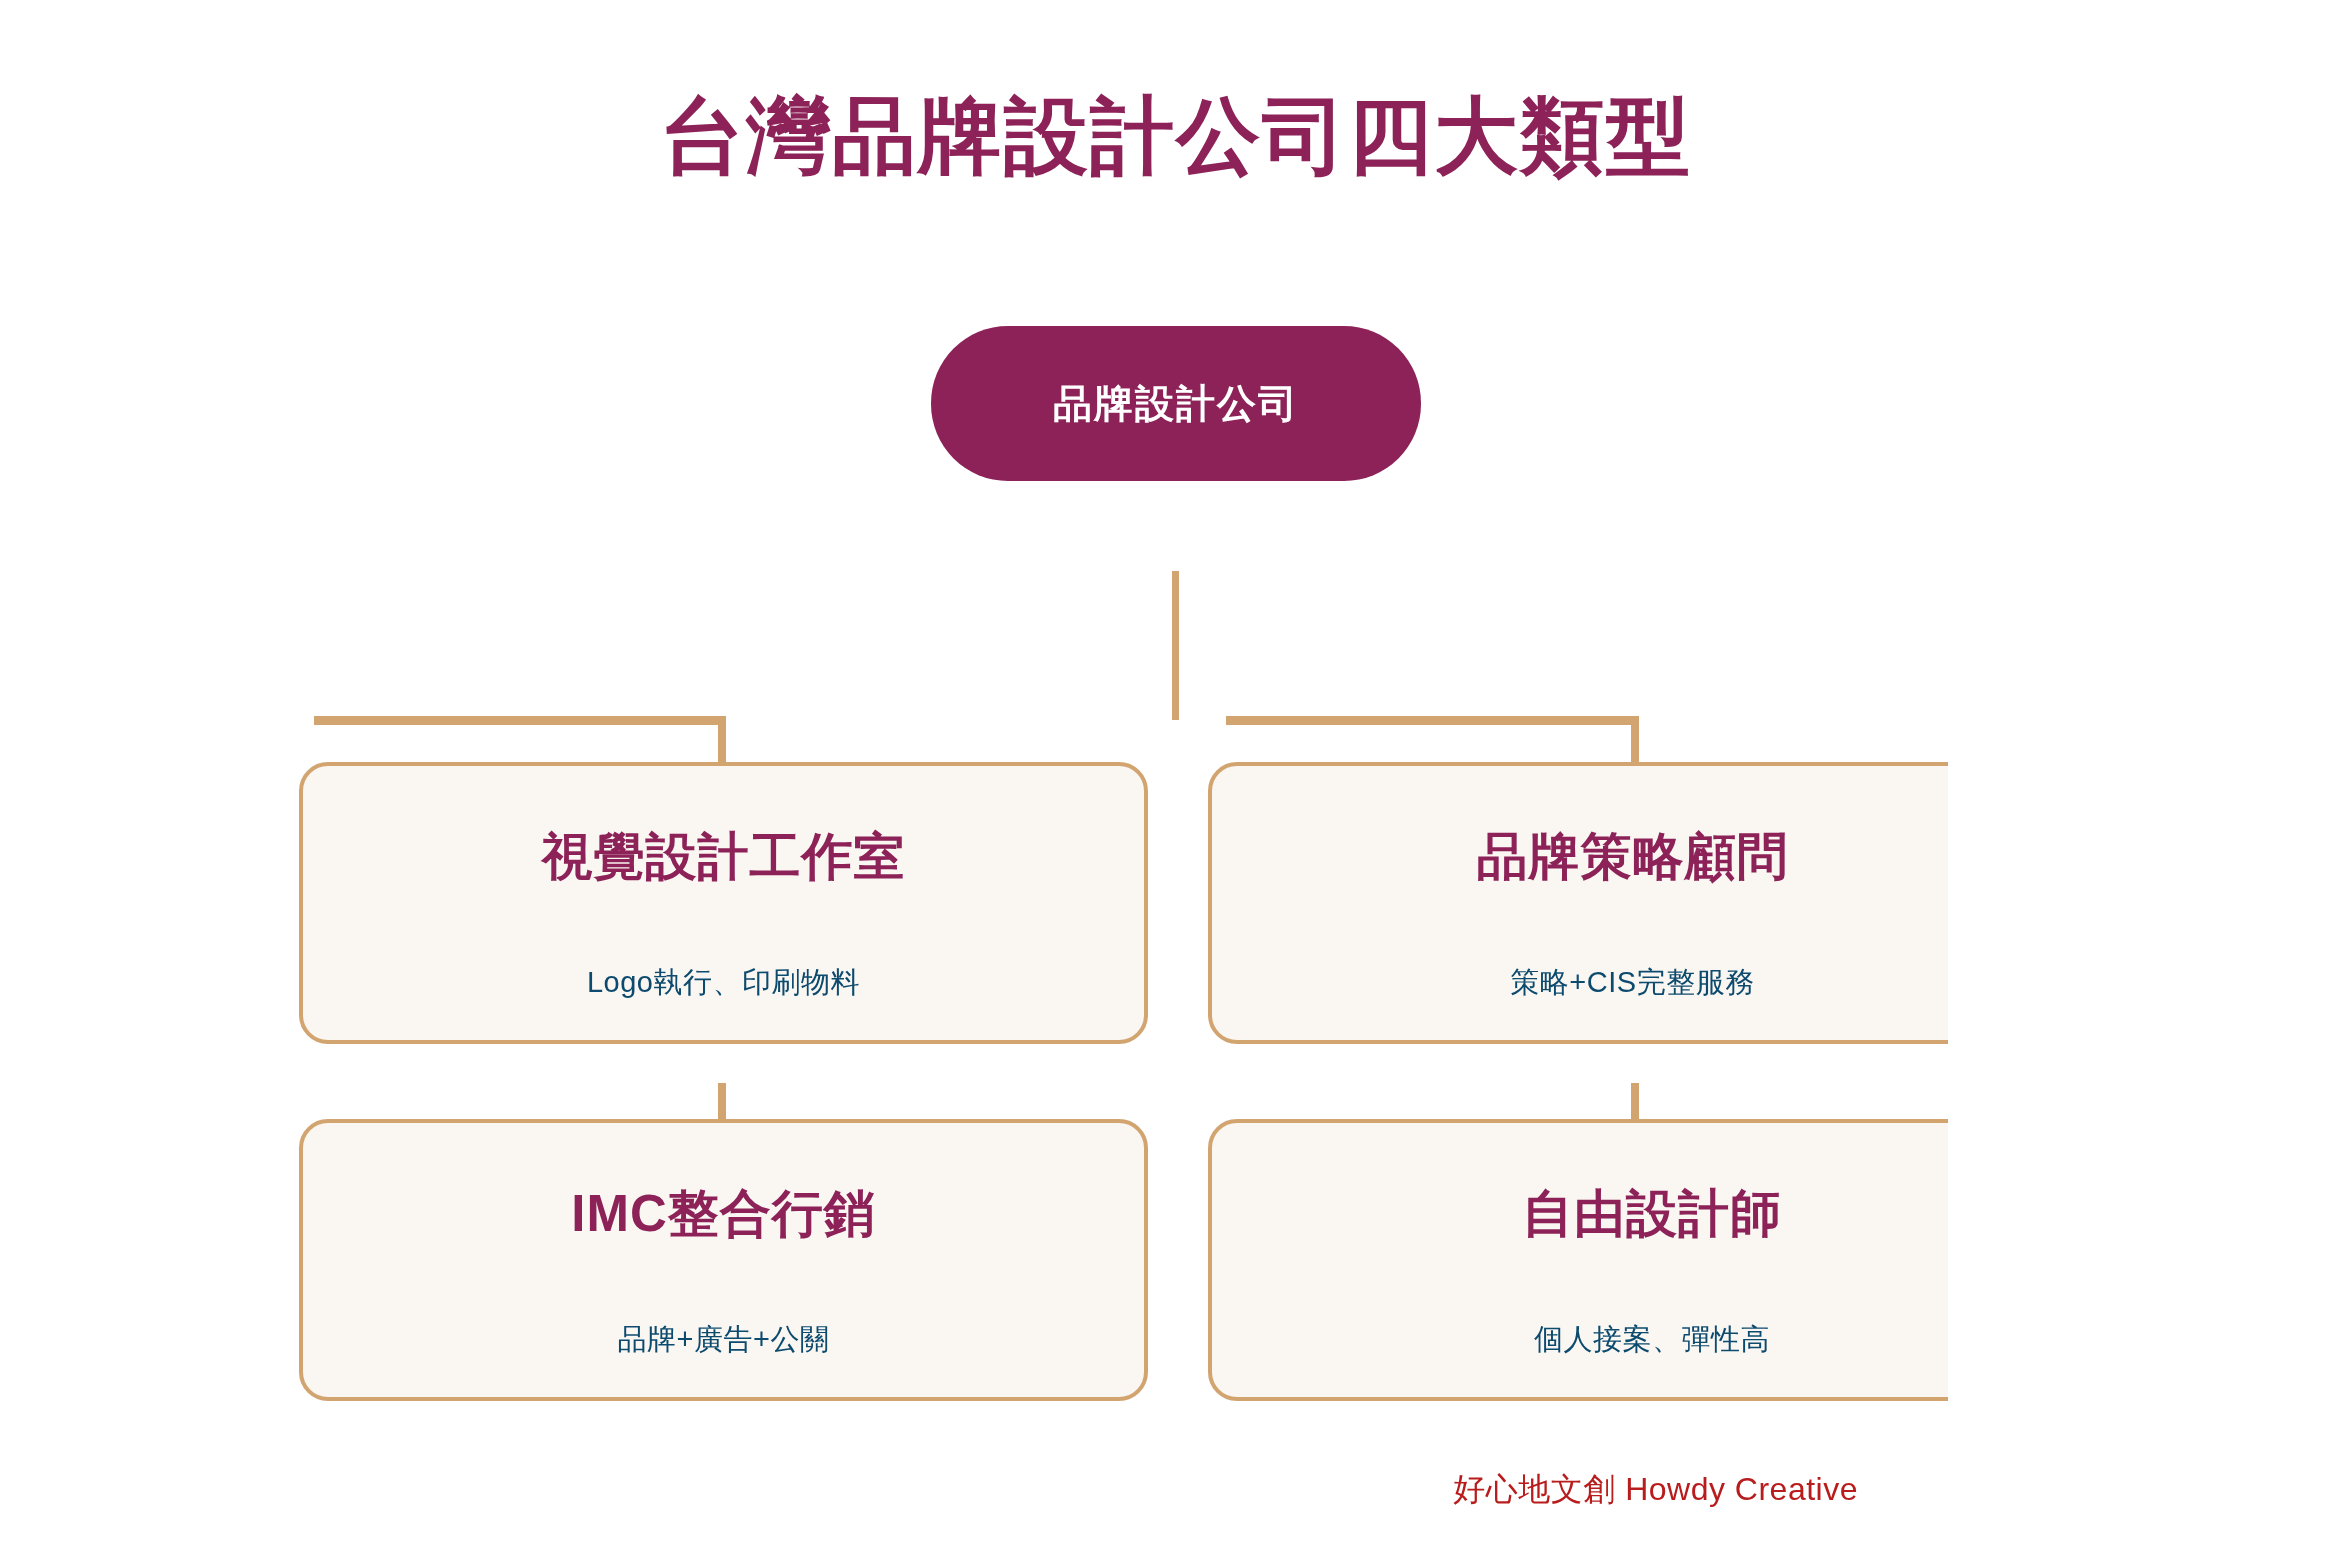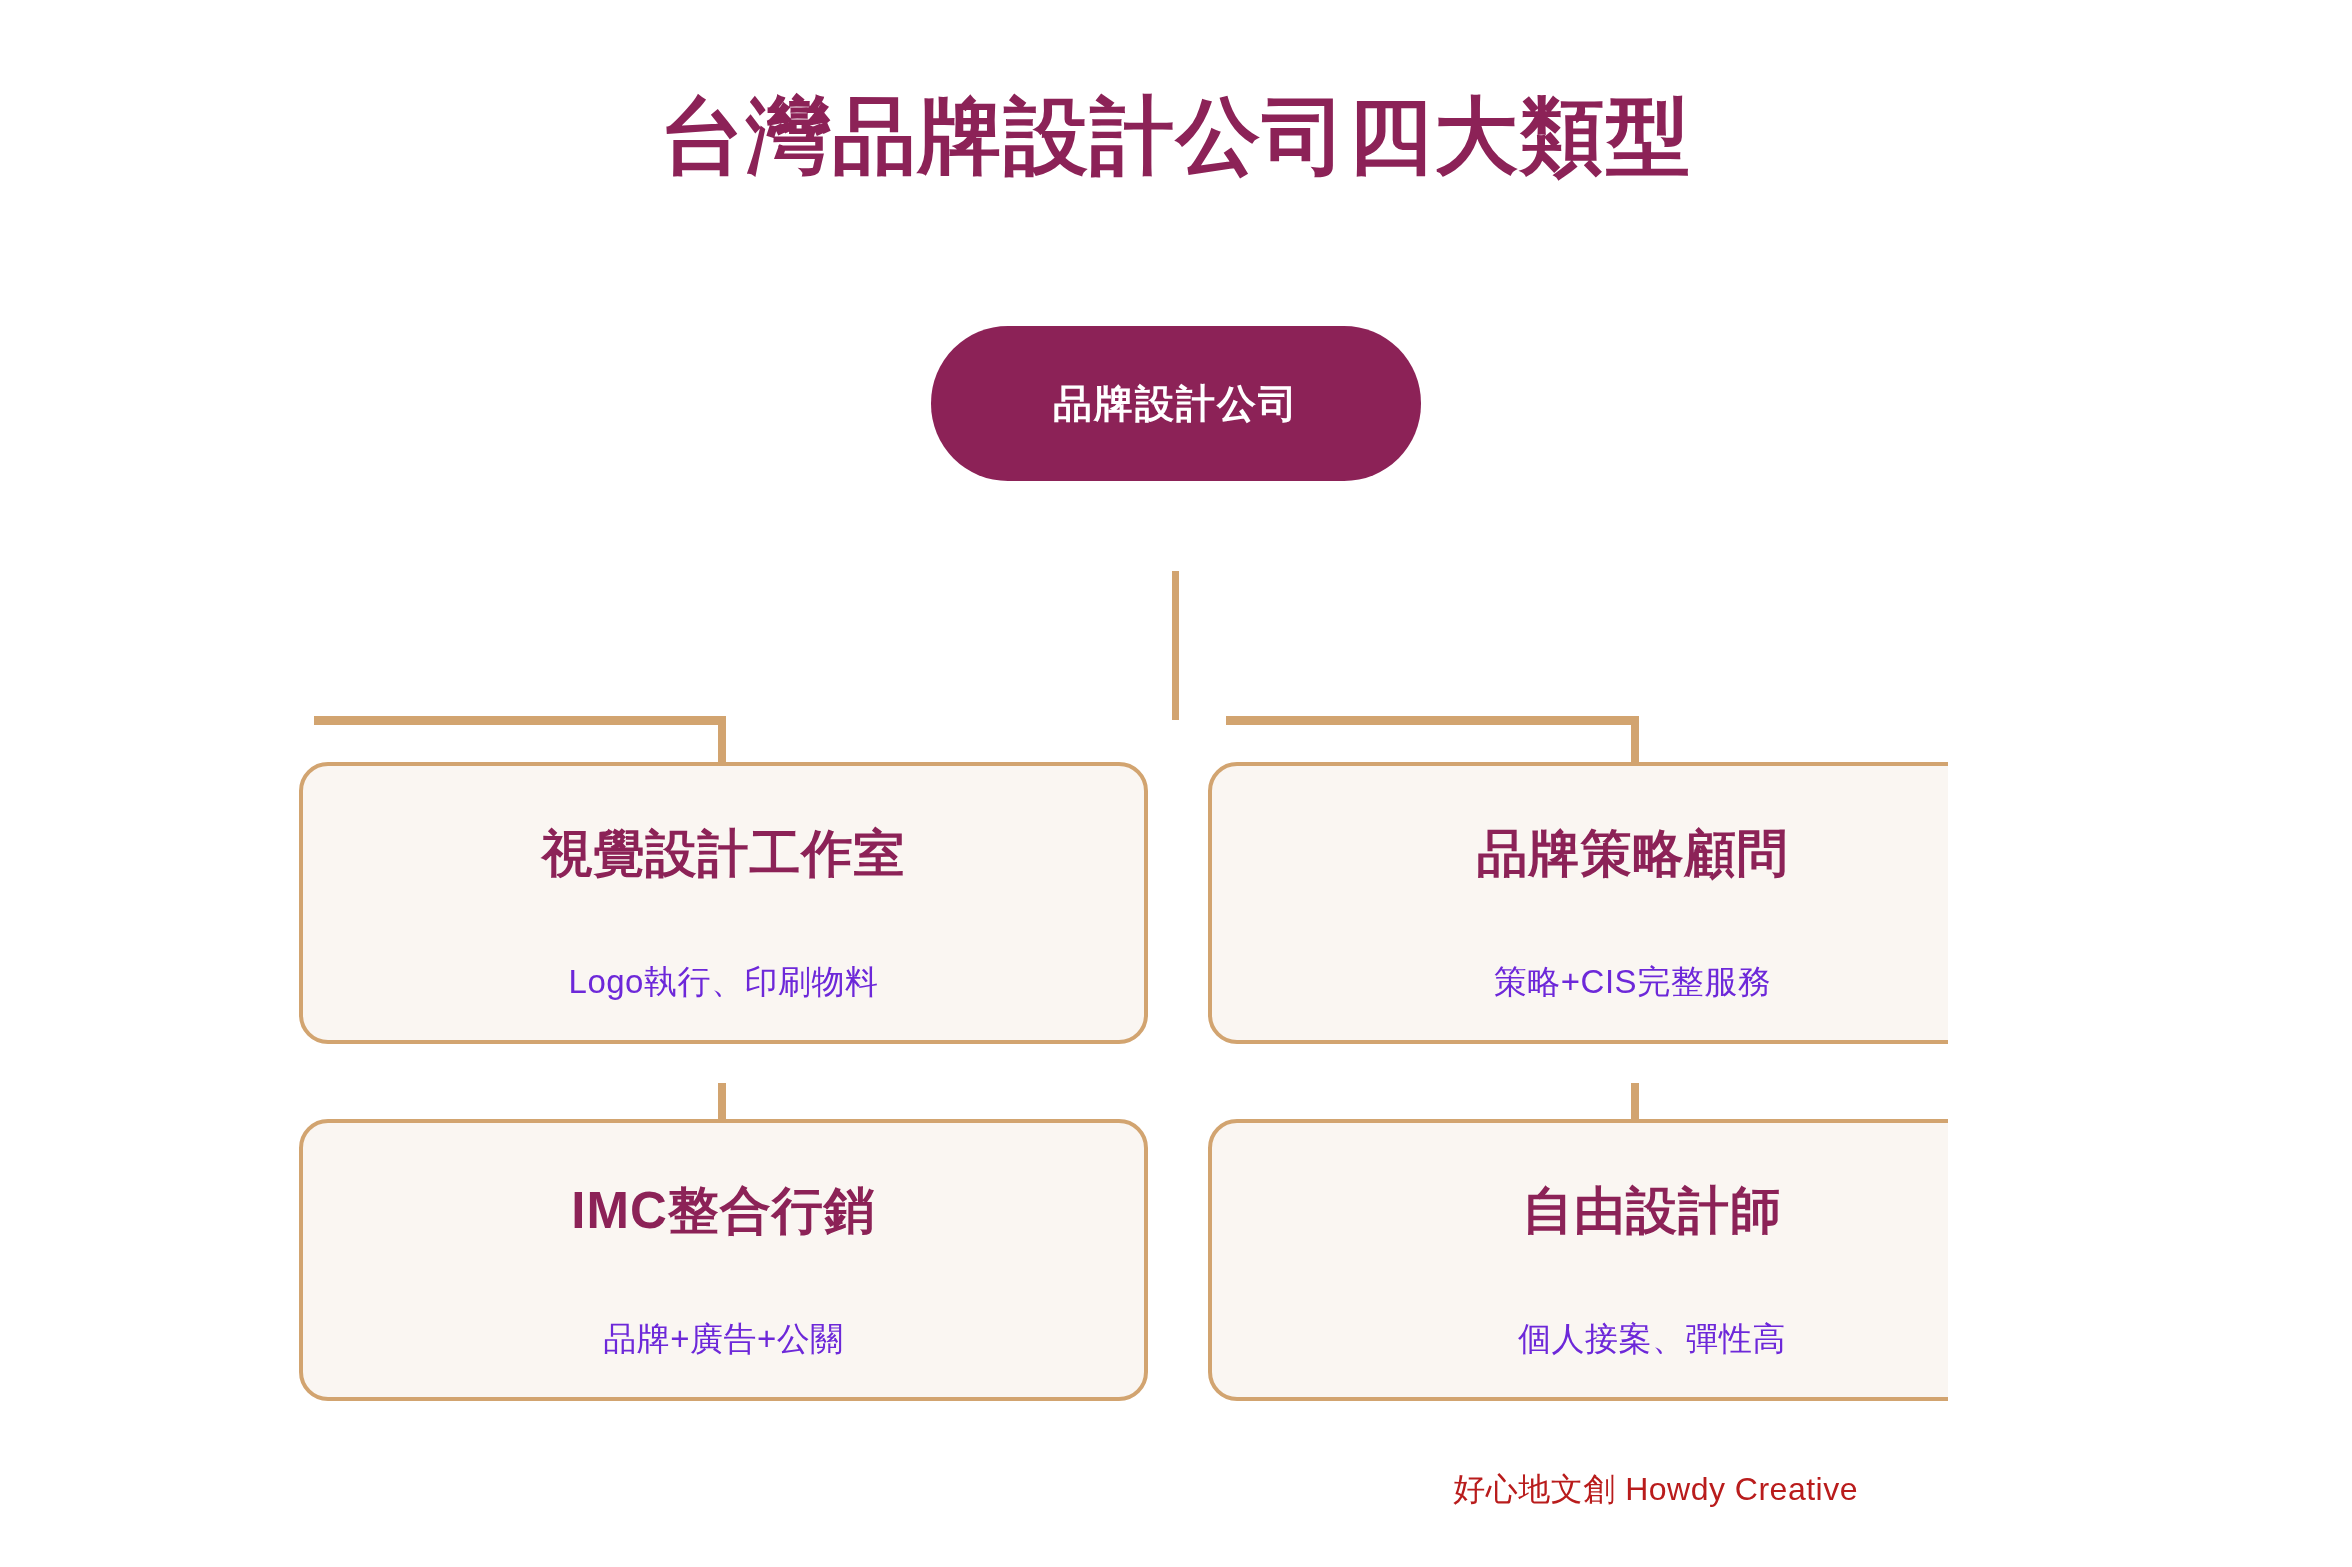--- a/index.html
+++ b/index.html
@@ -126,23 +126,23 @@
   .card-title {
     font-size: 51px;
     font-weight: bold;
     color: #8C2257;
     letter-spacing: 1px;
     white-space: nowrap;
     margin-bottom: 45px;
     margin-top: 19.6px;
   }
   .card-subtitle {
-    font-size: 33px;
+    font-size: 29px;
     font-weight: normal;
-    color: #6d28d9;
+    color: #0c4a6e;
     letter-spacing: 0.5px;
     white-space: nowrap;
   }
 
   
   .footer-watermark {
     position: absolute;
     right: 90px;
     bottom: 55px;
     font-size: 32px;

